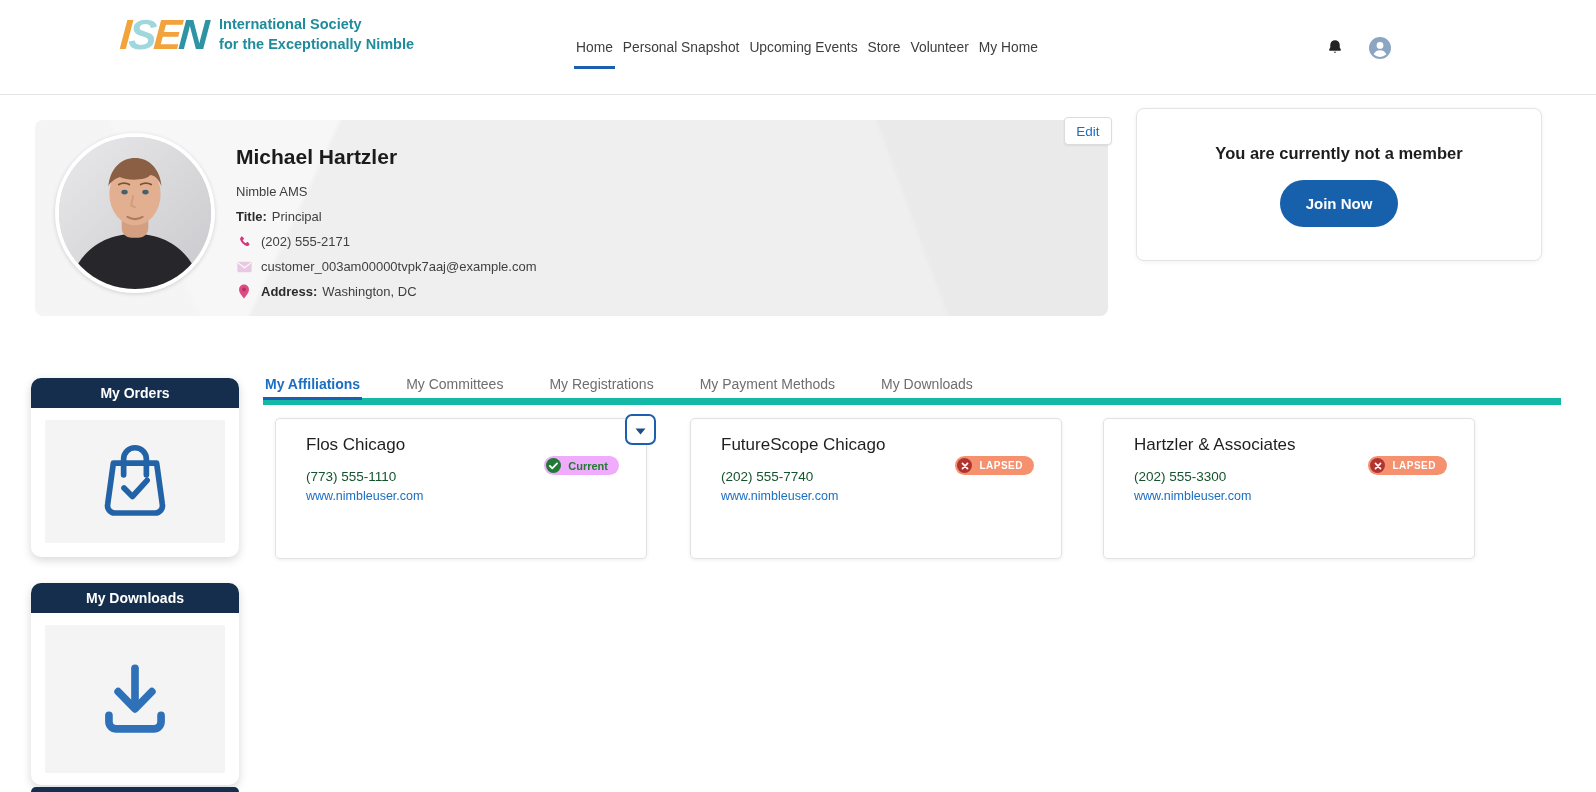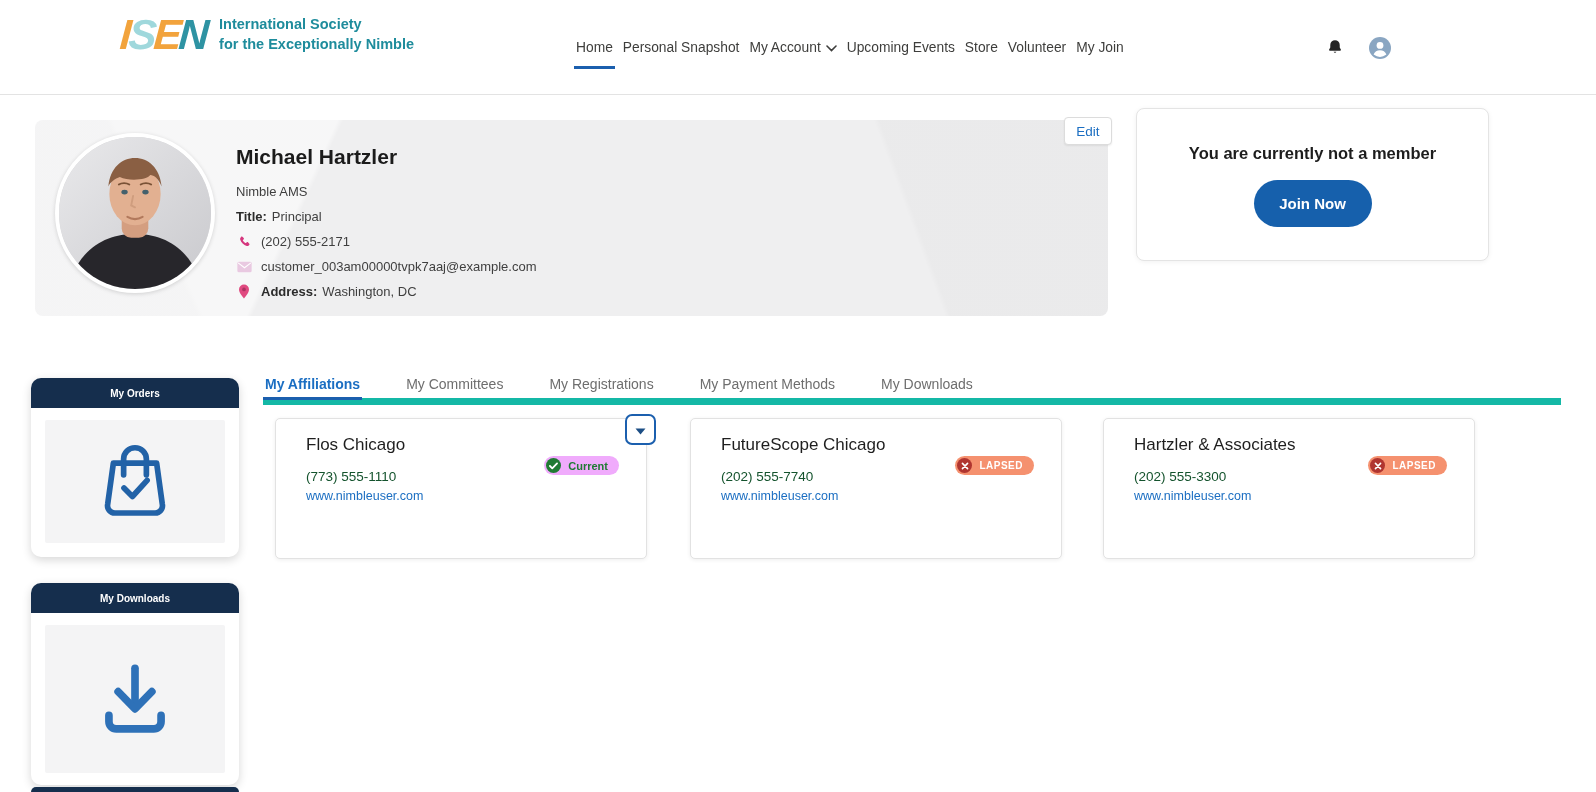--- a/index.html
+++ b/index.html
@@ -32,30 +32,30 @@
   .hero-info { position:absolute; left:201px; top:25px; }
   .p-name { font-size:21px; font-weight:bold; color:#1b1b1b; margin-bottom:15px; }
   .p-row { display:flex; align-items:center; gap:9px; font-size:13px; color:#3f3f3f; margin-bottom:10px; min-height:15px; }
   .p-row b { color:#2b2b2b; }
   .p-ico { width:16px; display:inline-flex; justify-content:center; }
   .edit-btn { position:absolute; left:1064px; top:117px; width:48px; height:28px; background:#fff; border:1px solid #dcdcdc; border-radius:4px;
               color:#1B6EC2; font-size:13.5px; display:flex; align-items:center; justify-content:center; cursor:pointer;
               box-shadow:0 1px 2px rgba(0,0,0,.07); z-index:5; }
 
   
-  .member-card { position:absolute; left:1136px; top:108px; width:353px; height:153px; background:#fff; border:1px solid #e4e4e4;
+  .member-card { position:absolute; left:1136px; top:108px; width:406px; height:153px; background:#fff; border:1px solid #e4e4e4;
                  border-radius:8px; box-shadow:0 1px 5px rgba(0,0,0,.06); text-align:center; }
   .member-msg { margin-top:35px; font-size:16.5px; font-weight:bold; color:#1d1d1d; }
   .join-btn { margin-top:17px; width:118px; height:47px; border-radius:24px; background:#1660AC; border:none; color:#fff;
               font-weight:bold; font-size:15px; cursor:pointer; font-family:"Liberation Sans",sans-serif; }
 
   
   .tile { position:absolute; left:31px; width:208px; background:#fff; border-radius:10px; box-shadow:0 3px 10px rgba(0,0,0,.16); cursor:pointer; }
   .tile-hd { height:30px; background:#152E4D; border-radius:10px 10px 0 0; display:flex; align-items:center; justify-content:center;
-             color:#fff; font-weight:bold; font-size:10px; }
+             color:#fff; font-weight:bold; font-size:14px; }
   .tile-body { padding:12px 14px 14px; }
   .tile-well { background:#f4f4f5; border-radius:2px; display:flex; align-items:center; justify-content:center; }
   .tile-orders { top:378px; height:179px; }
   .tile-orders .tile-well { height:123px; }
   .tile-downloads { top:583px; height:202px; }
   .tile-downloads .tile-well { height:148px; }
   .tile-stub { position:absolute; left:31px; top:787px; width:208px; height:5px; background:#152E4D; border-radius:8px 8px 0 0; }
 
   
   .tabs { position:absolute; left:263px; top:372px; width:1298px; height:33px; display:flex; gap:42px; border-bottom:7px solid #14b8a6; }
@@ -96,38 +96,30 @@
     </div>
 
     <nav class="mainnav">
       <div class="nav-item active">
           <span>Home</span>
         </div>
       <div class="nav-item">
           <span>Personal Snapshot</span>
         </div>
       <div class="nav-item">
-        <span>My Account</span>
-        <span class="chev">
-          <svg width="11" height="7" viewBox="0 0 11 7">
-              <path d="M1 1l4.5 4.5L10 1" fill="none" stroke="#3e3e3c" stroke-width="1.6" stroke-linecap="round"></path>
-            </svg>
-        </span>
-      </div>
-      <div class="nav-item">
           <span>Upcoming Events</span>
         </div>
       <div class="nav-item">
           <span>Store</span>
         </div>
       <div class="nav-item">
           <span>Volunteer</span>
         </div>
       <div class="nav-item">
-          <span>My Join</span>
+          <span>My Home</span>
         </div>
     </nav>
 
     <div class="hdr-icons">
       <span class="icon-btn">
         <svg width="18" height="19" viewBox="0 0 24 24">
             <path fill="#242424" d="M12 2.2a6.3 6.3 0 0 0-6.3 6.3v3.4l-1.5 2.9c-.4.7.1 1.6.9 1.6h13.8c.8 0 1.3-.9.9-1.6l-1.5-2.9V8.5A6.3 6.3 0 0 0 12 2.2z"></path>
             <path fill="#242424" d="M10.2 17.6a1.9 1.9 0 0 0 3.6 0z"></path>
           </svg>
       </span>

